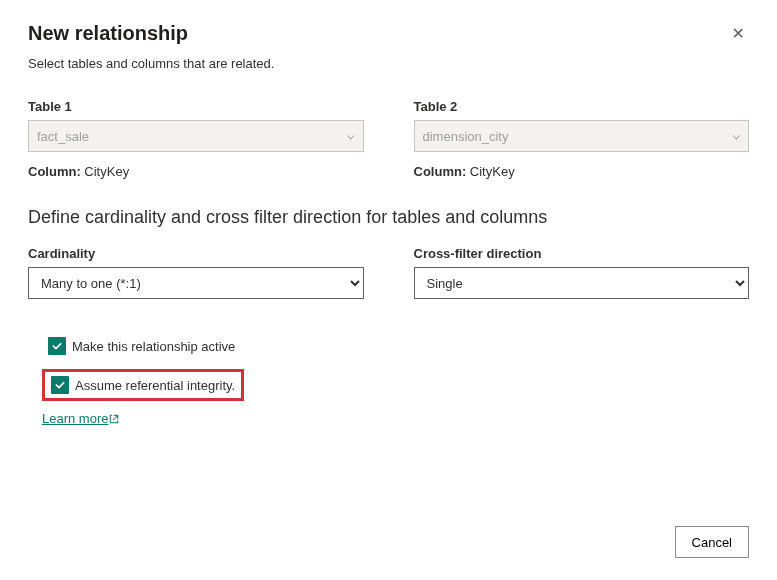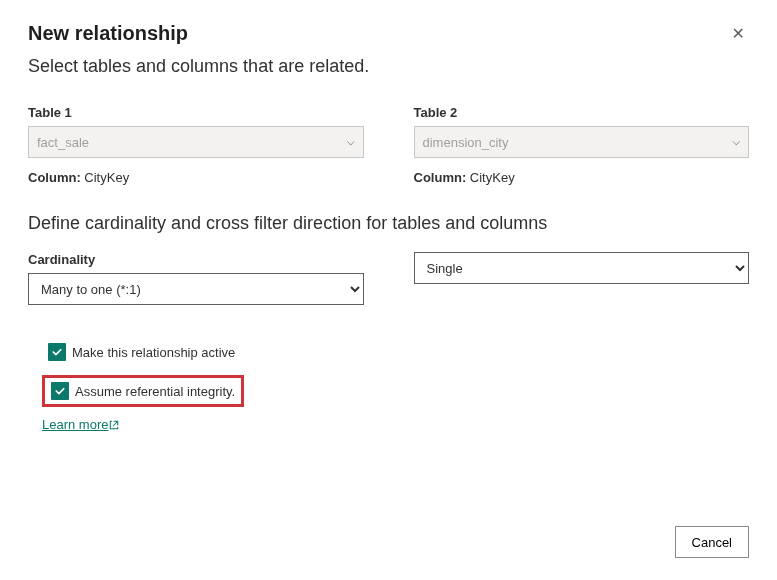--- a/index.html
+++ b/index.html
@@ -25,21 +25,21 @@
       color: #201f1e;
     }
     .close-icon {
       font-size: 16px;
       color: #605e5c;
       cursor: pointer;
       padding: 4px;
       line-height: 1;
     }
     .subtitle {
-      font-size: 18px;
+      font-size: 13px;
       color: #323130;
       margin-bottom: 28px;
     }
     .row {
       display: flex;
       gap: 0;
     }
     .col {
       flex: 1;
     }
@@ -196,20 +196,21 @@
 <p class="section-text">Define cardinality and cross filter direction for tables and columns</p>
 
 <div class="row">
   <div class="col">
     <label class="field-label">Cardinality</label>
     <select class="select">
       <option>Many to one (*:1)</option>
     </select>
   </div>
   <div class="col">
+    <label class="field-label">Cross-filter direction</label>
     <select class="select">
       <option>Single</option>
     </select>
   </div>
 </div>
 
 <div class="checkbox-group">
   <div class="checkbox-row">
     <span class="chk">
       <svg viewBox="0 0 16 16" width="12" height="12">

